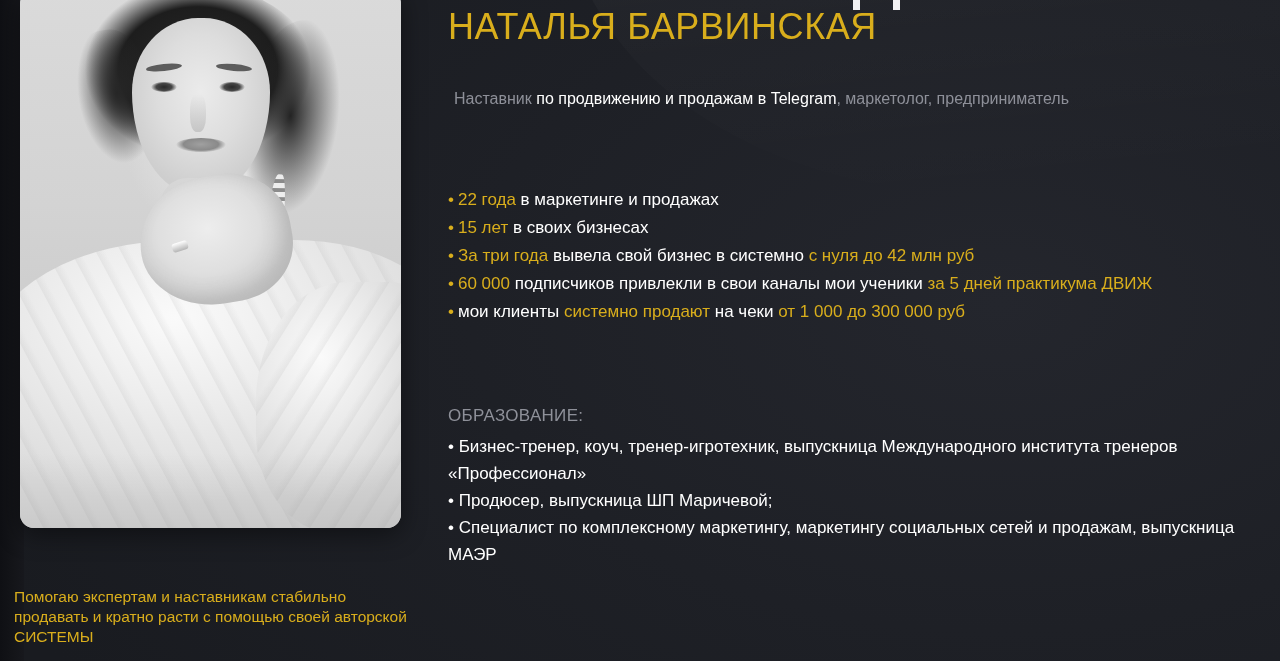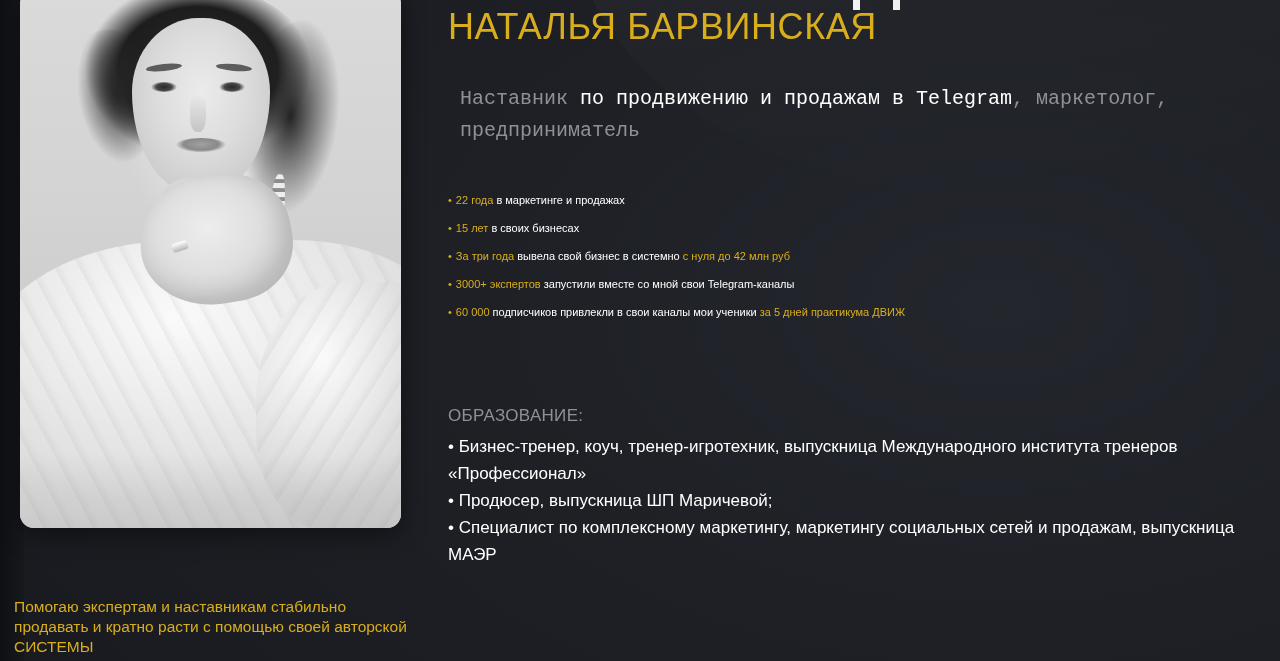--- a/index.html
+++ b/index.html
@@ -208,38 +208,37 @@
     line-height: 42px;
     letter-spacing: 0.6px;
     color: #d9ae1c;
     font-weight: 400;
     white-space: nowrap;
   }
 
   .subtitle {
     position: absolute;
     top: 83px;
-    left: 12px;
+    left: 6px;
     width: 806px;
-    font-size: 20px;
+    font-size: 16px;
     line-height: 32px;
     color: #ffffff;
     font-weight: 400;
-    font-family: Liberation Mono, monospace;
   }
   .subtitle .muted { color: #8e9099; }
 
   .bullets {
     position: absolute;
     top: 186px;
     left: 0;
     width: 800px;
   }
   .bullet {
-    font-size: 11px;
+    font-size: 17px;
     line-height: 28px;
     color: #ffffff;
     white-space: nowrap;
   }
   .bullet .dot { color: #d9ae1c; margin-right: 4px; }
   .gold { color: #d9ae1c; }
 
   .edu {
     position: absolute;
     top: 403px;
@@ -255,21 +254,21 @@
   }
   .edu-line {
     font-size: 17px;
     line-height: 27px;
     color: #ffffff;
   }
 
   .tagline {
     position: absolute;
     left: 14px;
-    bottom: 4px;
+    bottom: 14px;
     width: 400px;
     font-size: 15.5px;
     line-height: 20px;
     color: #d9ae1c;
     margin-top: 12px;
   }
 </style>
 </head>
 <body>
 
@@ -306,22 +305,22 @@
   <div class="content">
 
     <div class="headline">НАТАЛЬЯ БАРВИНСКАЯ</div>
 
     <div class="subtitle"><span class="muted">Наставник </span><span>по продвижению и продажам в Telegram</span><span class="muted">, маркетолог, предприниматель</span></div>
 
     <div class="bullets">
       <div class="bullet"><span class="dot">•</span><span class="gold">22 года</span><span> в маркетинге и продажах</span></div>
       <div class="bullet"><span class="dot">•</span><span class="gold">15 лет</span><span> в своих бизнесах</span></div>
       <div class="bullet"><span class="dot">•</span><span class="gold">За три года</span><span> вывела свой бизнес в системно </span><span class="gold">с нуля до 42 млн руб</span></div>
-      <div class="bullet"><span class="dot">•</span><span class="gold">3000+ экспертов</span><span> запустили вместе со мной свои Telegram-каналы</span></div>
       <div class="bullet"><span class="dot">•</span><span class="gold">60 000</span><span> подписчиков привлекли в свои каналы мои ученики </span><span class="gold">за 5 дней практикума ДВИЖ</span></div>
+      <div class="bullet"><span class="dot">•</span><span>мои клиенты </span><span class="gold">системно продают</span><span> на чеки </span><span class="gold">от 1 000 до 300 000 руб</span></div>
     </div>
 
     <div class="edu">
       <div class="edu-title">ОБРАЗОВАНИЕ:</div>
       <div class="edu-line">• Бизнес-тренер, коуч, тренер-игротехник, выпускница Международного института тренеров «Профессионал»</div>
       <div class="edu-line">• Продюсер, выпускница ШП Маричевой;</div>
       <div class="edu-line">• Специалист по комплексному маркетингу, маркетингу социальных сетей и продажам, выпускница МАЭР</div>
     </div>
 
   </div>

